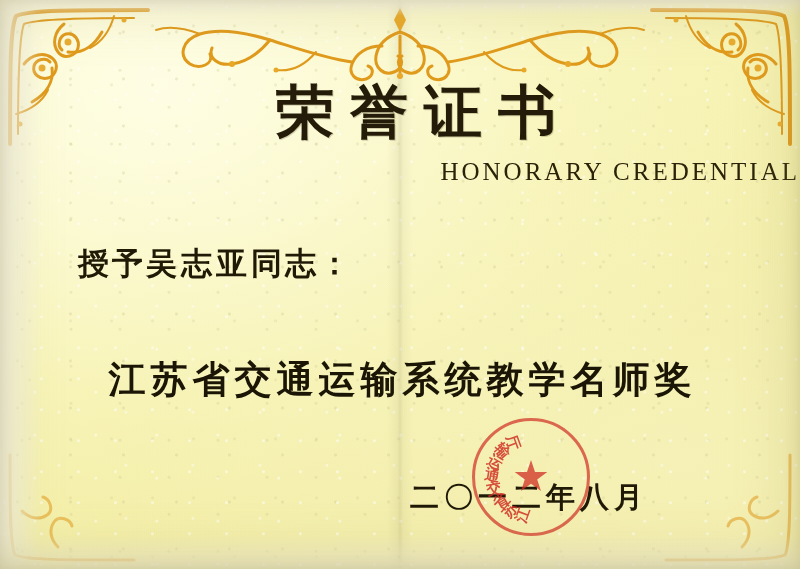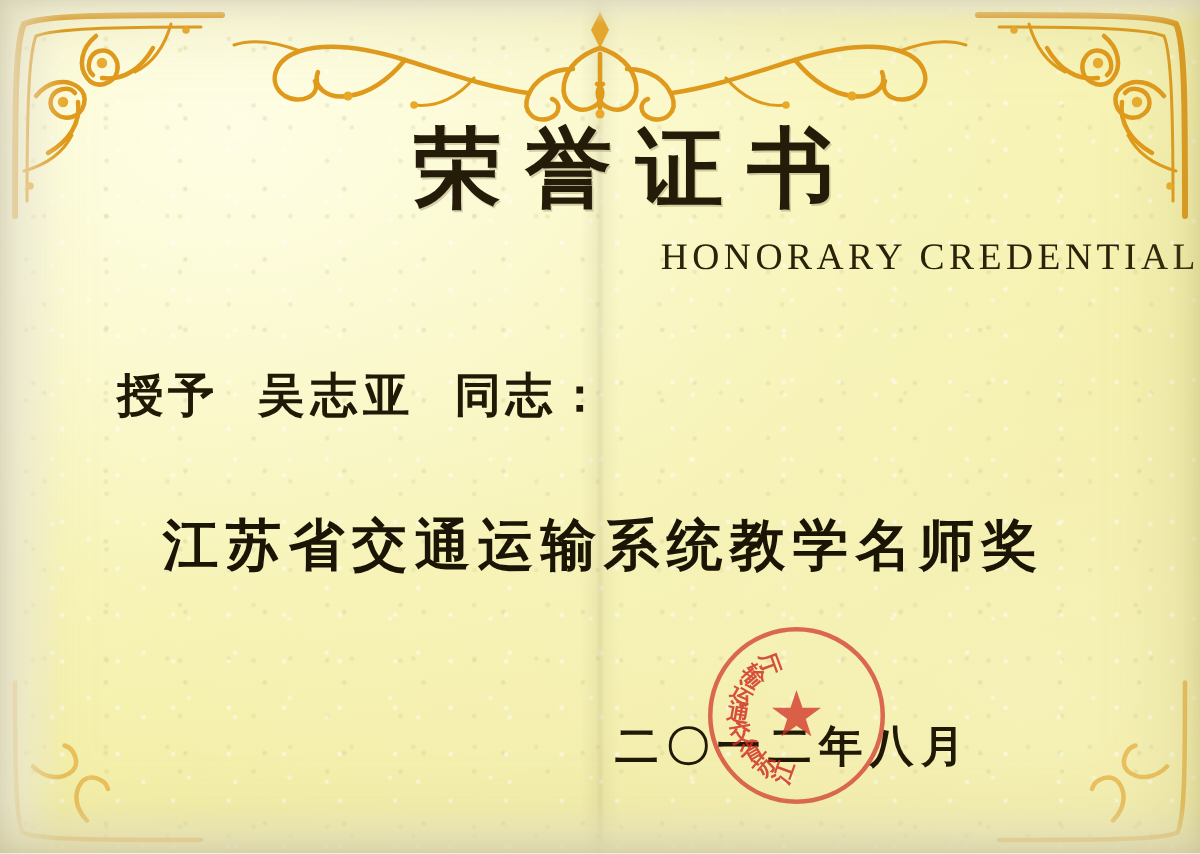--- a/index.html
+++ b/index.html
@@ -145,27 +145,27 @@
     top: 243px;
     left: 78px;
     font-family: "DejaVu Serif", serif;
     font-size: 31px;
     font-weight: bold;
     color: #1f1906;
     letter-spacing: 3px;
     white-space: nowrap;
   }
   .awardee-line .name {
-    margin: 0 26px;
+    margin: 0 0;
     letter-spacing: 4px;
   }
 
   .award-title {
     position: absolute;
-    top: 339px;
+    top: 355px;
     left: 0;
     right: 0;
     text-align: center;
     font-family: "DejaVu Serif", serif;
     font-size: 37px;
     font-weight: bold;
     color: #1b1505;
     letter-spacing: 5px;
     text-indent: 5px;
   }

